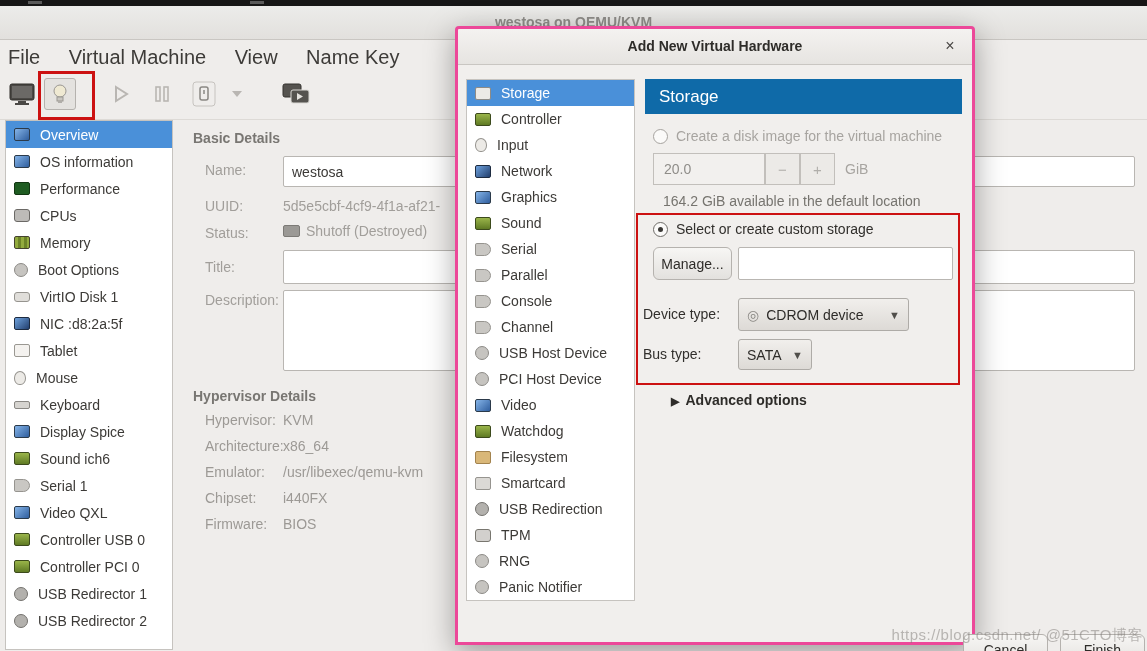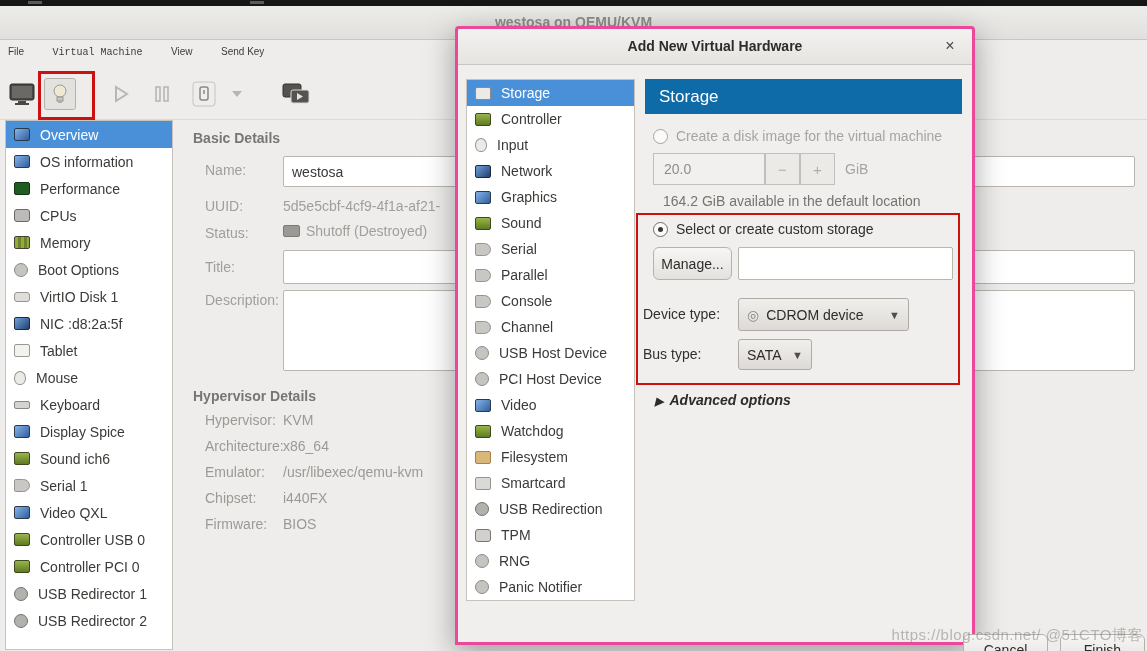--- a/index.html
+++ b/index.html
@@ -11,22 +11,22 @@
   .topstrip { position:absolute; left:0; top:0; width:1147px; height:6px; background:#161616; }
   .topstrip .tick { position:absolute; top:1px; width:14px; height:3px; background:#5a5a5a; }
 
   
   .mainwin { position:absolute; left:0; top:6px; width:1147px; height:645px; background:#efedeb; }
   .titlebar { position:absolute; left:0; top:0; width:100%; height:34px;
               background:linear-gradient(#ececea,#e2e0dd); border-bottom:1px solid #c9c6c2; }
   .titlebar .wtitle { position:absolute; left:0; right:0; top:8px; text-align:center;
               color:#8f8d89; font-weight:bold; font-size:14px; }
   .menubar { position:absolute; left:0; top:34px; width:100%; height:28px; background:#efedeb; }
-  .menubar .mitem { display:inline-block; color:#3d3b38; font-size:10px; margin-top:6px; }
-  .m-file{margin-left:8px;} .m-vm{margin-left:24px;font-family:Liberation Mono, monospace;} .m-view{margin-left:24px;} .m-send{margin-left:24px;}
+  .menubar .mitem { display:inline-block; color:#3d3b38; font-size:20px; margin-top:6px; }
+  .m-file{margin-left:8px;} .m-vm{margin-left:24px;} .m-view{margin-left:24px;} .m-send{margin-left:24px;}
   .toolbar { position:absolute; left:0; top:62px; width:100%; height:52px; background:#efedeb;
              border-bottom:1px solid #dddad6; }
   .tbtn { position:absolute; top:10px; width:32px; height:32px; display:flex; align-items:center; justify-content:center; }
   .tbtn.pressed { border:1px solid #b5b2ae; border-radius:3px; background:#e4e2df; }
   .redbox-toolbar { position:absolute; left:38px; top:3px; width:57px; height:49px;
              border:3px solid #cc1111; pointer-events:none; }
 
   
   .sidebar { position:absolute; left:5px; top:114px; width:168px; height:530px;
              background:#ffffff; border:1px solid #c6c3bf; overflow:hidden; }
@@ -133,21 +133,21 @@
   <div class="mainwin">
 
     <div class="titlebar">
       <div class="wtitle">westosa on QEMU/KVM</div>
     </div>
 
     <div class="menubar">
       <span class="mitem m-file">File</span>
       <span class="mitem m-vm">Virtual Machine</span>
       <span class="mitem m-view">View</span>
-      <span class="mitem m-send">Send Key</span>
+      <span class="mitem m-send">Name Key</span>
     </div>
 
     <div class="toolbar">
       <div class="tbtn" style="left:6px;">
         <svg width="26" height="22" viewBox="0 0 26 22">
           <rect x="1" y="1" width="24" height="16" rx="2" fill="#4a4845" stroke="#2e2c29"></rect>
           <rect x="3" y="3" width="20" height="12" fill="#6b6966"></rect>
           <rect x="9" y="18" width="8" height="2" fill="#4a4845"></rect>
           <rect x="6" y="20" width="14" height="2" fill="#4a4845"></rect>
         </svg>
@@ -446,21 +446,21 @@
         <span>CDROM device</span>
         <span class="dd-caret">▼</span>
       </div>
 
       <div class="ddlabel" style="left:8px; top:281px;">Bus type:</div>
       <div class="dropdown" style="left:103px; top:274px; width:74px; height:31px;">
         <span>SATA</span>
         <span class="dd-caret">▼</span>
       </div>
 
-      <div class="advanced" style="left:20px; top:327px;font-style:italic;">
+      <div class="advanced" style="left:36px; top:327px;">
         <span class="adv-arrow">▶</span><span>Advanced options</span>
       </div>
 
       <div class="btn dlg-actions-cancel">
         <span>Cancel</span>
       </div>
       <div class="btn dlg-actions-finish">
         <span>Finish</span>
       </div>
     </div>

